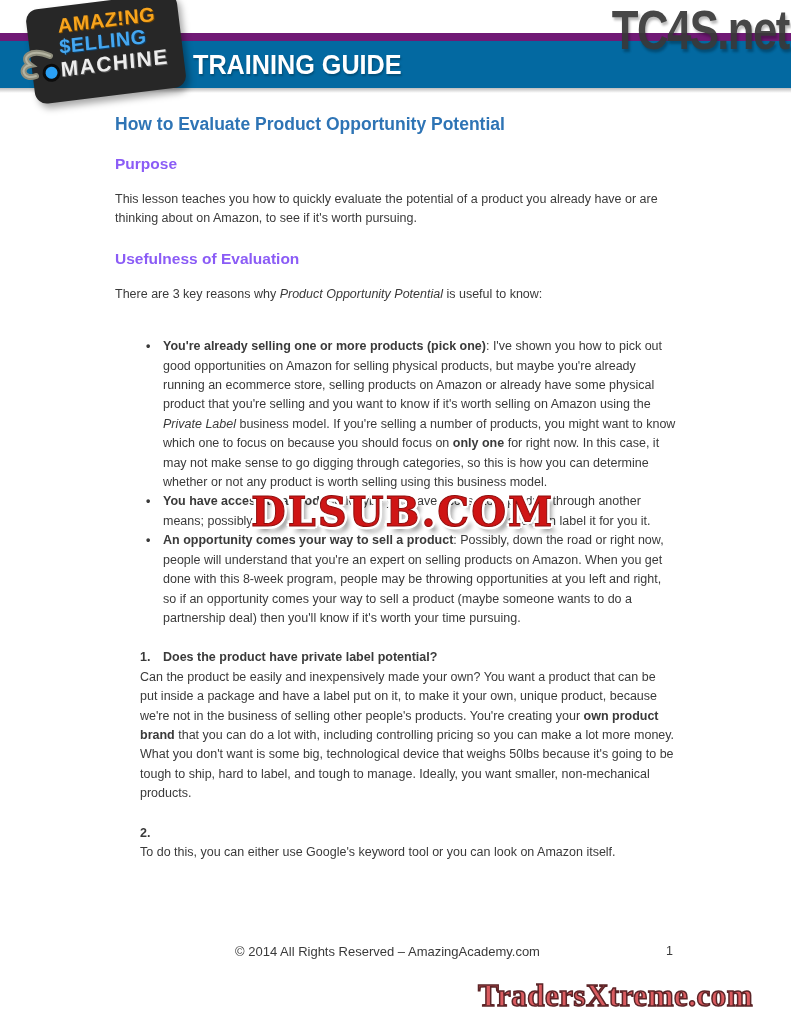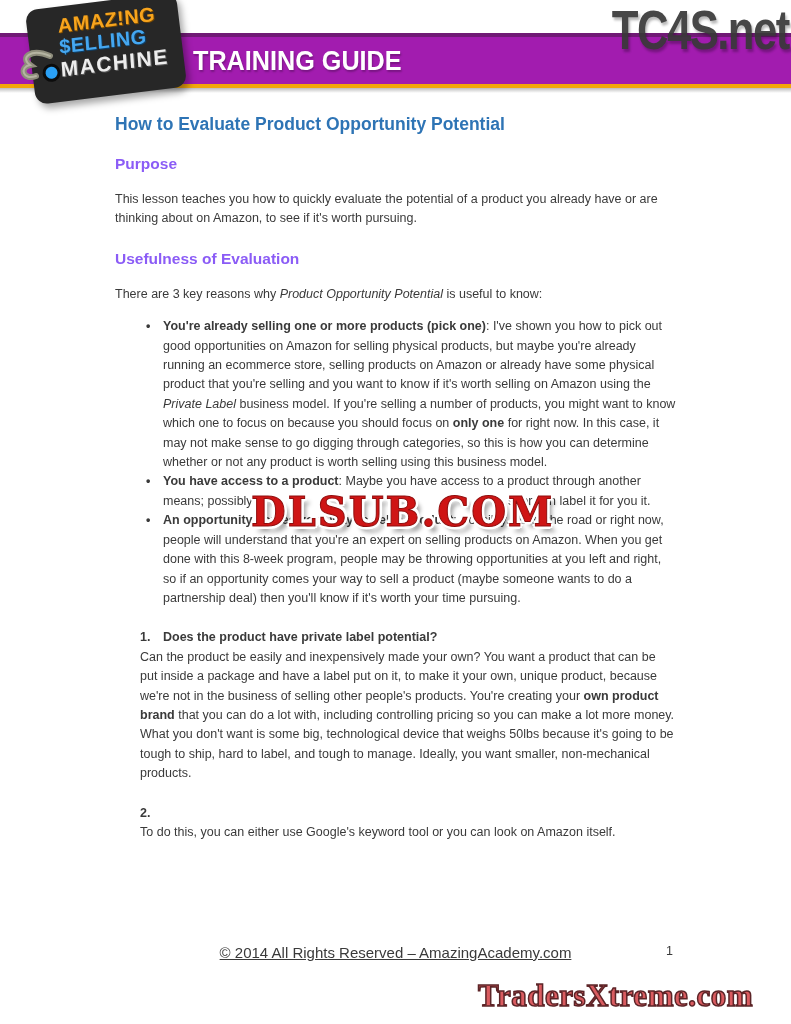--- a/index.html
+++ b/index.html
@@ -1,22 +1,22 @@
 <!DOCTYPE html>
 <html><head>
 <meta charset="utf-8">
 <style>
   html,body{margin:0;padding:0;background:#ffffff;}
   .page{position:relative;width:791px;height:1024px;background:#fff;overflow:hidden;
         font-family:"Liberation Sans",sans-serif;color:#3a3a3a;}
 
   
   .header{position:relative;height:92px;}
-  .banner{position:absolute;left:0;top:33px;width:791px;height:47px;background:#a21caf;
-          border-top:4px solid #701a75;border-bottom:4px solid #f2a70a;box-sizing:content-box;}
+  .banner{position:absolute;left:0;top:33px;width:791px;height:47px;background:#0369a1;
+          border-top:8px solid #701a75;border-bottom:4px solid #f2a70a;box-sizing:content-box;}
   .banner-shadow{position:absolute;left:0;top:88px;width:791px;height:5px;
           background:linear-gradient(#bdbdbd,#ffffff);}
   .banner-label{position:absolute;left:193px;top:0;line-height:47px;font-size:28px;font-weight:800;
           color:#ffffff;letter-spacing:0;transform:scaleX(.9);transform-origin:left center;
           text-shadow:1px 2px 2px rgba(0,0,0,.25);white-space:nowrap;}
   .tag{position:absolute;left:30px;top:1px;width:152px;height:95px;background:#272727;
           border-radius:12px;transform:rotate(-7deg);box-shadow:3px 5px 7px rgba(0,0,0,.35);z-index:3;}
   .tag-inner{padding:9px 4px 0 30px;transform:skewX(-3deg);white-space:nowrap;}
   .logo-l1{font-size:20px;line-height:21px;font-weight:900;color:#f7a41d;letter-spacing:.5px;
           text-shadow:1px 1px 0 #7a4a00;}
@@ -29,33 +29,33 @@
   .rope{position:absolute;left:16px;top:46px;z-index:4;}
   .tc4s{position:absolute;right:2px;top:2px;z-index:2;font-size:56px;line-height:56px;font-weight:900;
           color:#383838;letter-spacing:-2px;transform:scaleX(.78);transform-origin:100% 0;
           opacity:.92;text-shadow:2px 3px 3px rgba(0,0,0,.3);white-space:nowrap;}
 
   
   .content{padding:0 115px;font-size:12.5px;line-height:19.4px;}
   .doc-title{margin:22px 0 12px;font-size:17.5px;line-height:20px;font-weight:700;color:#2e74b5;}
   .sec h2{margin:20px 0 0;font-size:15.5px;line-height:19px;font-weight:700;color:#8b5cf6;}
   .para{margin:17px 0 0;}
-  .blist{list-style:none;margin:13px 0 0 27px;padding:0;}
+  .blist{list-style:none;margin:33px 0 0 27px;padding:0;}
   .blist li{position:relative;padding-left:21px;}
   .blist li::before{content:"\2022";position:absolute;left:4px;top:0;font-weight:700;}
   .num-item{margin:20px 0 0 25px;}
   .num-row{display:flex;}
   .num{width:23px;flex:none;}
   .num-body{}
   .b{font-weight:700;}
   .i{font-style:italic;}
   .gap{display:inline-block;height:1px;}
 
   
-  .footer-copy{position:absolute;left:115px;top:944px;width:561px;text-align:center;font-size:15px;text-decoration:underline;}
+  .footer-copy{position:absolute;left:107px;top:944px;width:561px;text-align:center;font-size:13px;}
   .footer-page{position:absolute;left:666px;top:944px;font-size:12.5px;}
 
   
   .wm-dlsub{position:absolute;left:251px;top:488px;z-index:5;
           font-family:"DejaVu Serif",serif;font-size:40px;line-height:46px;font-weight:900;
           color:#cf1515;letter-spacing:2px;-webkit-text-stroke:1px #8f0d0d;transform:scaleY(1.04);
           text-shadow:-2px -2px 0 #fff,2px -2px 0 #fff,-2px 2px 0 #fff,2px 2px 0 #fff,
                       0 -3px 0 #fff,0 3px 0 #fff,-3px 0 0 #fff,3px 0 0 #fff,
                       5px 6px 4px rgba(0,0,0,.35);white-space:nowrap;}
   .wm-traders{position:absolute;left:478px;top:978px;z-index:5;

